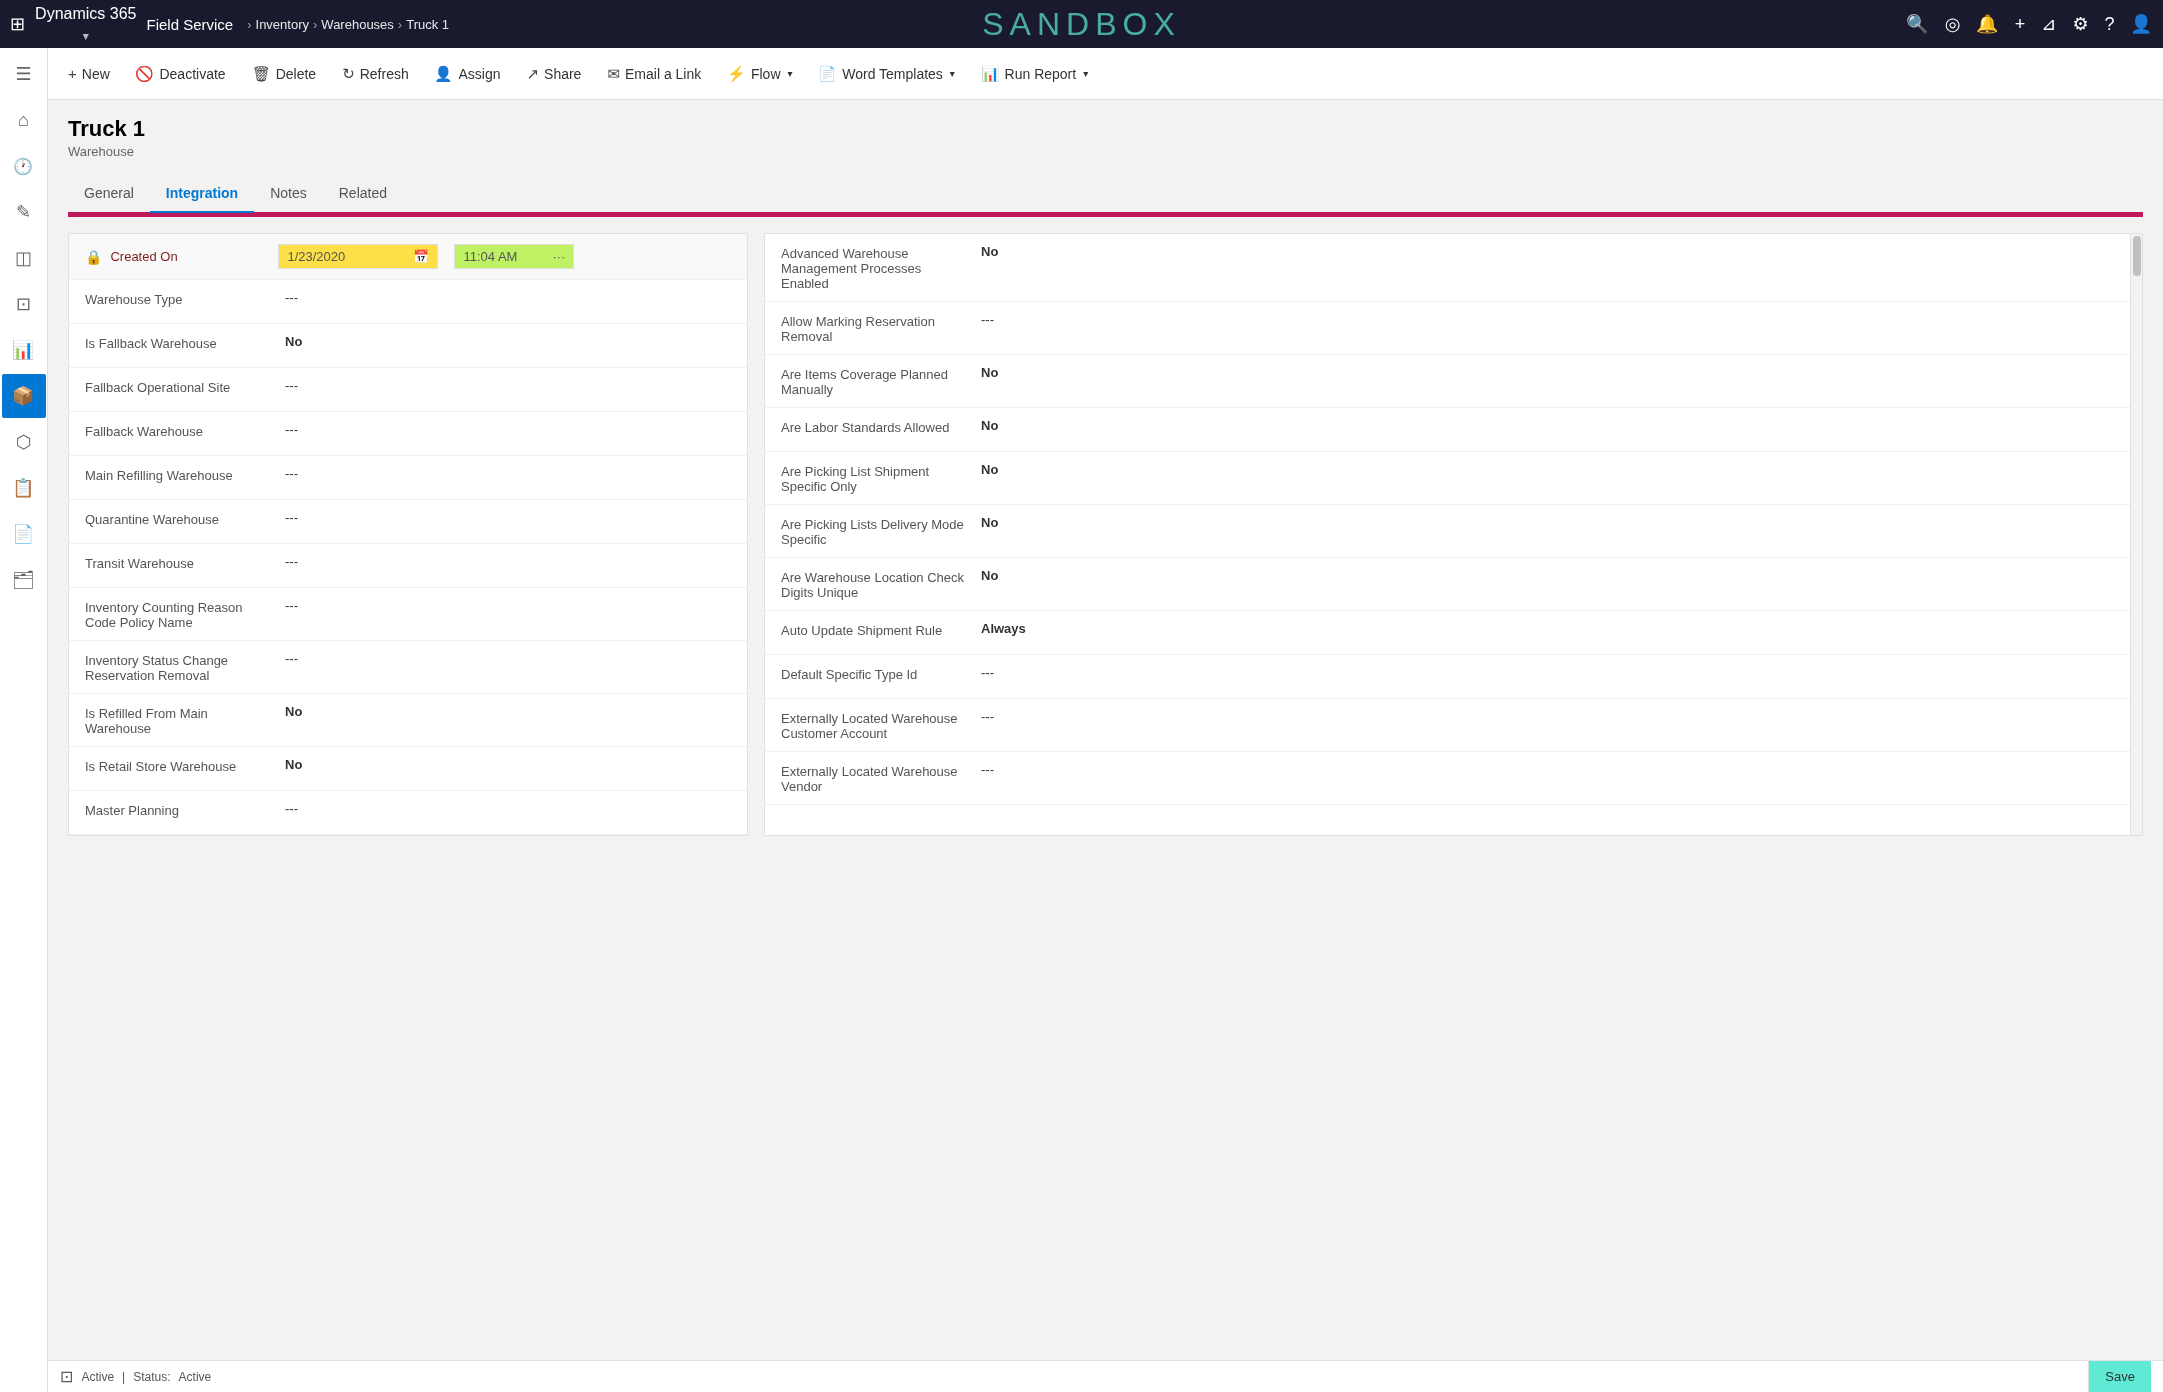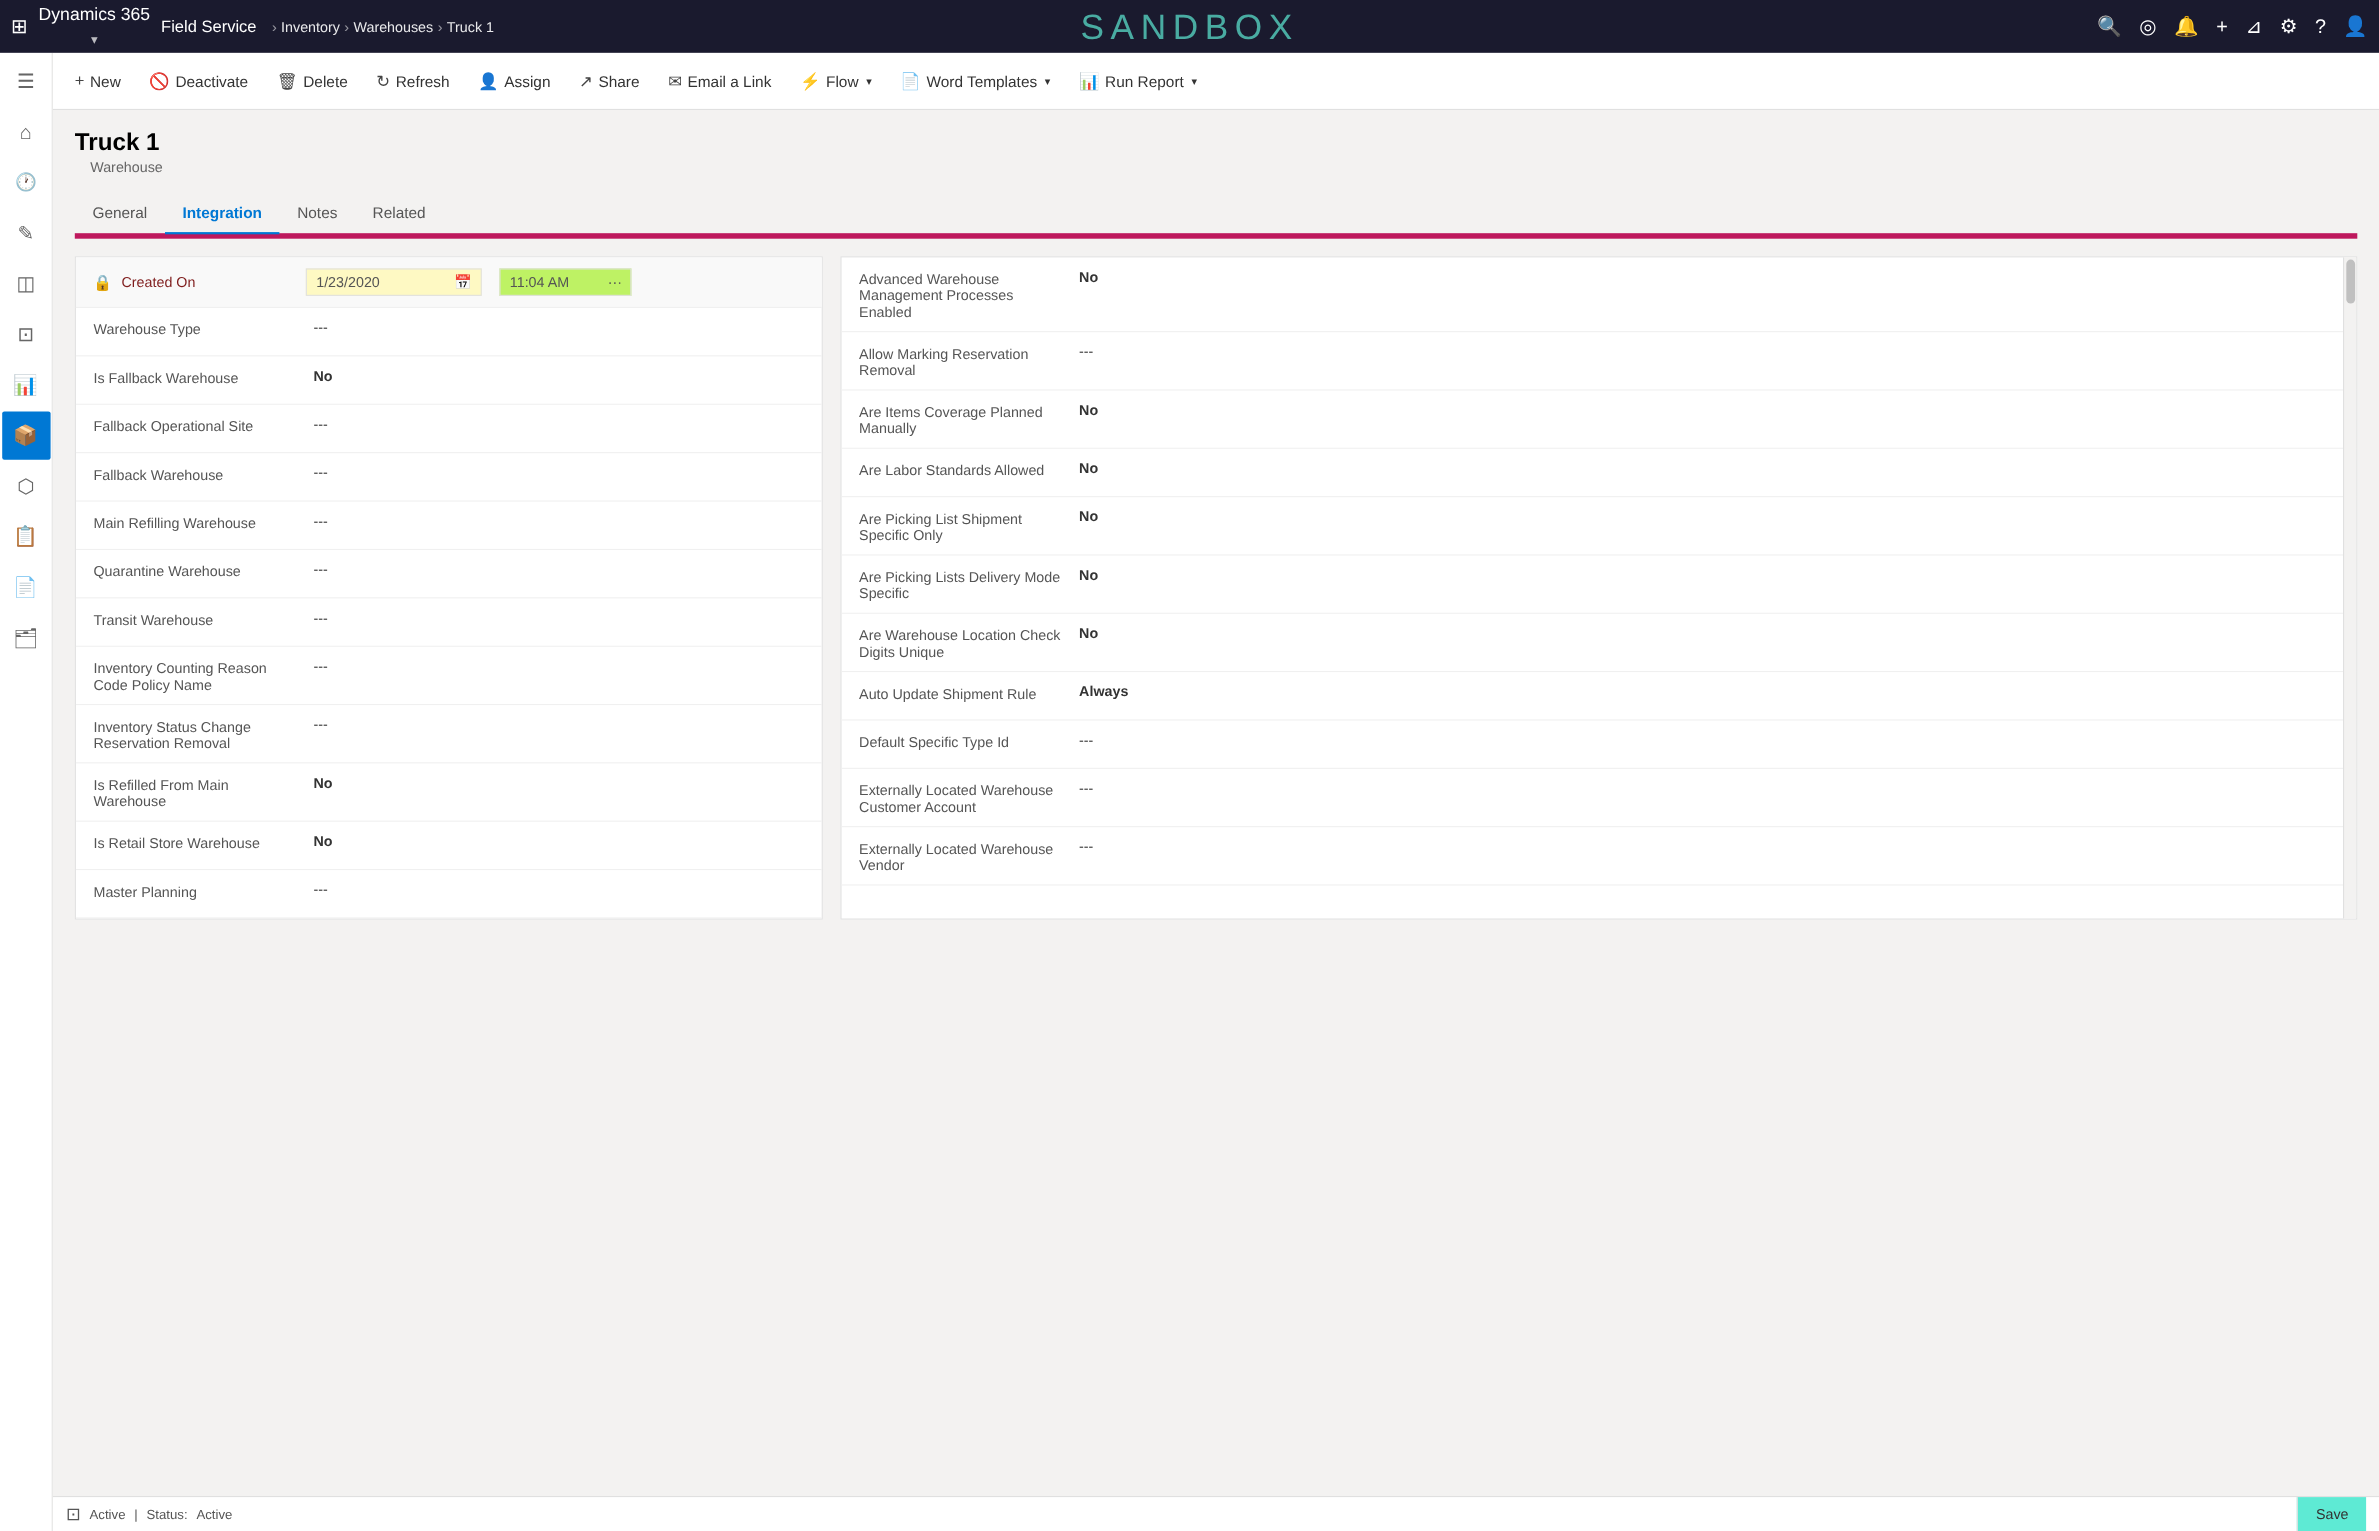--- a/index.html
+++ b/index.html
@@ -82,21 +82,21 @@
       color: #333;
       border-radius: 2px;
       white-space: nowrap;
     }
     .cmd-btn .btn-icon { font-size: 15px; color: #444; }
     .cmd-btn .chevron { font-size: 10px; margin-left: 2px; }
 
     
     .page-body { flex: 1; overflow: auto; padding: 16px 20px; }
     .record-title { font-size: 22px; font-weight: 600; color: #000; }
-    .record-subtitle { font-size: 13px; color: #666; margin-top: 2px; margin-left: 14px; }
+    .record-subtitle { font-size: 13px; color: #666; margin-top: 2px; }
 
     
     .tabs { display: flex; gap: 0; margin-top: 16px; border-bottom: 5px solid #be185d; }
     .tab {
       padding: 10px 16px;
       cursor: pointer;
       font-size: 14px;
       color: #555;
       border-bottom: 2px solid transparent;
       margin-bottom: -1px;
@@ -141,21 +141,21 @@
       background: #f9f9f9;
     }
     .lock-icon { color: #666; font-size: 14px; }
     .created-label { font-size: 13px; color: #7f1d1d; flex: 0 0 160px; }
     .date-input {
       flex: 0 0 160px;
       border: 1px solid #e0e0e0;
       padding: 4px 8px;
       font-size: 13px;
       color: #555;
-      background: #fef9c3;
+      background: #fde047;
       display: flex;
       align-items: center;
       justify-content: space-between;
     }
     .time-input {
       flex: 0 0 120px;
       border: 1px solid #e0e0e0;
       padding: 4px 8px;
       font-size: 13px;
       color: #555;

